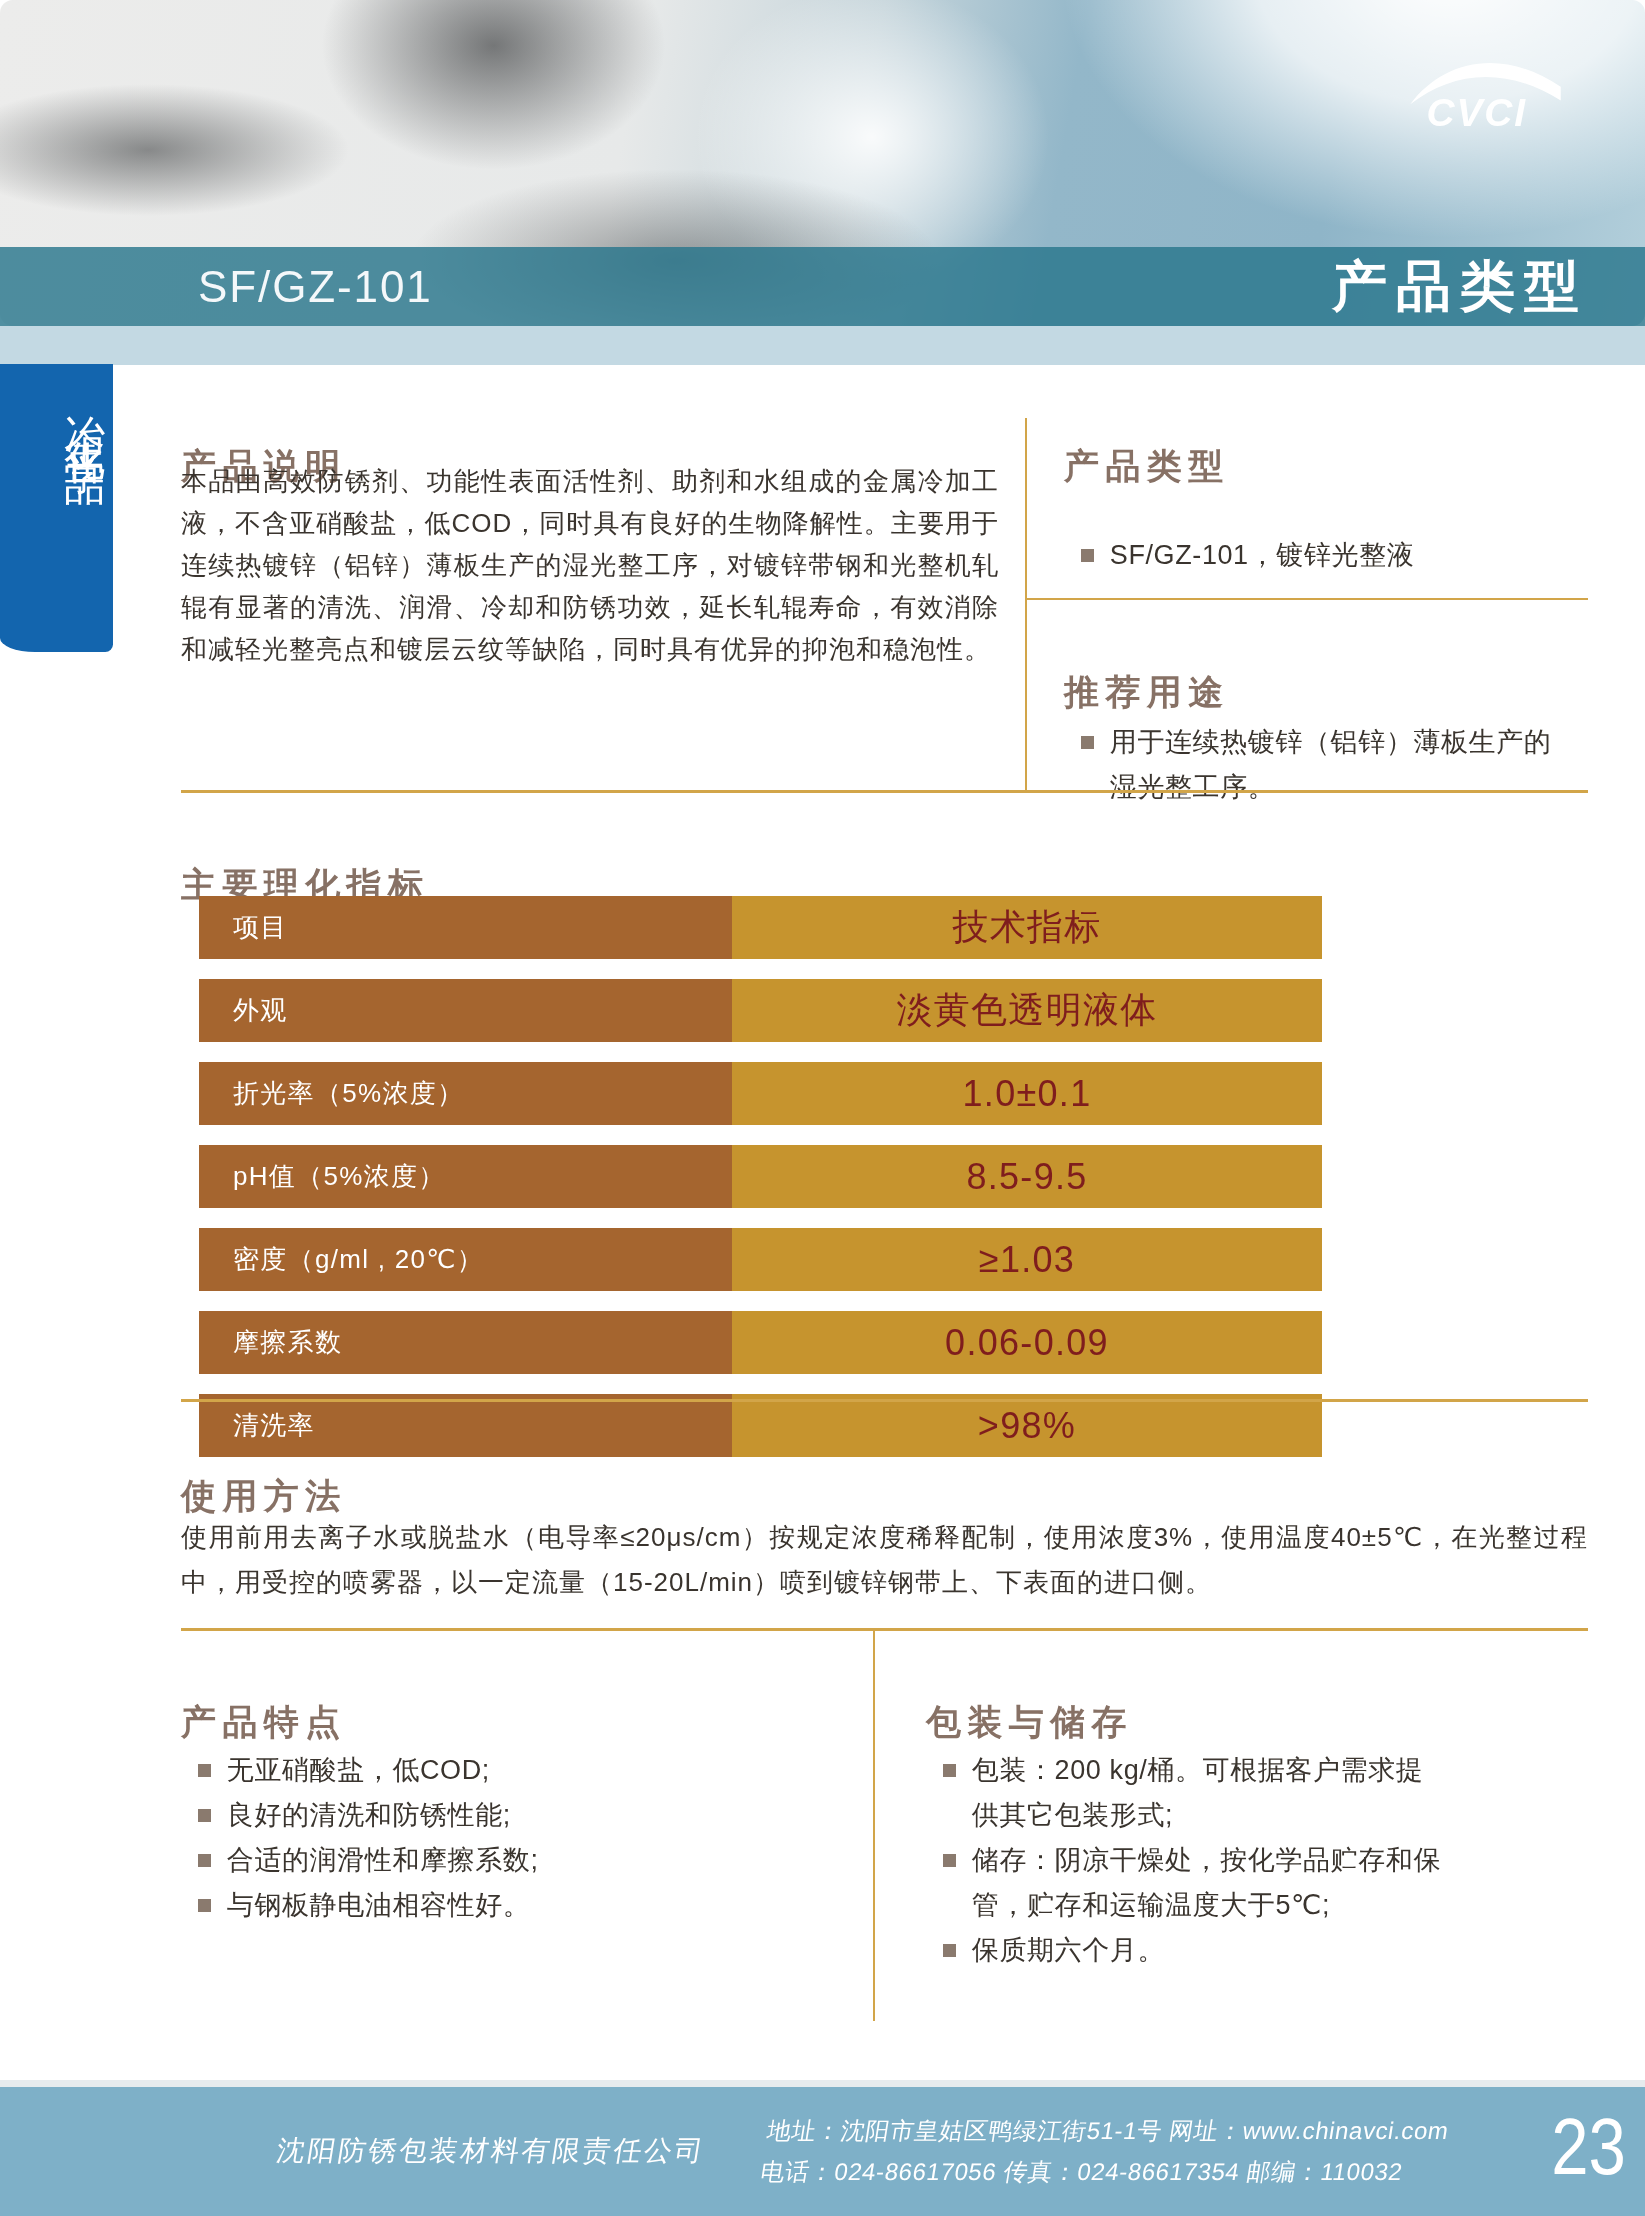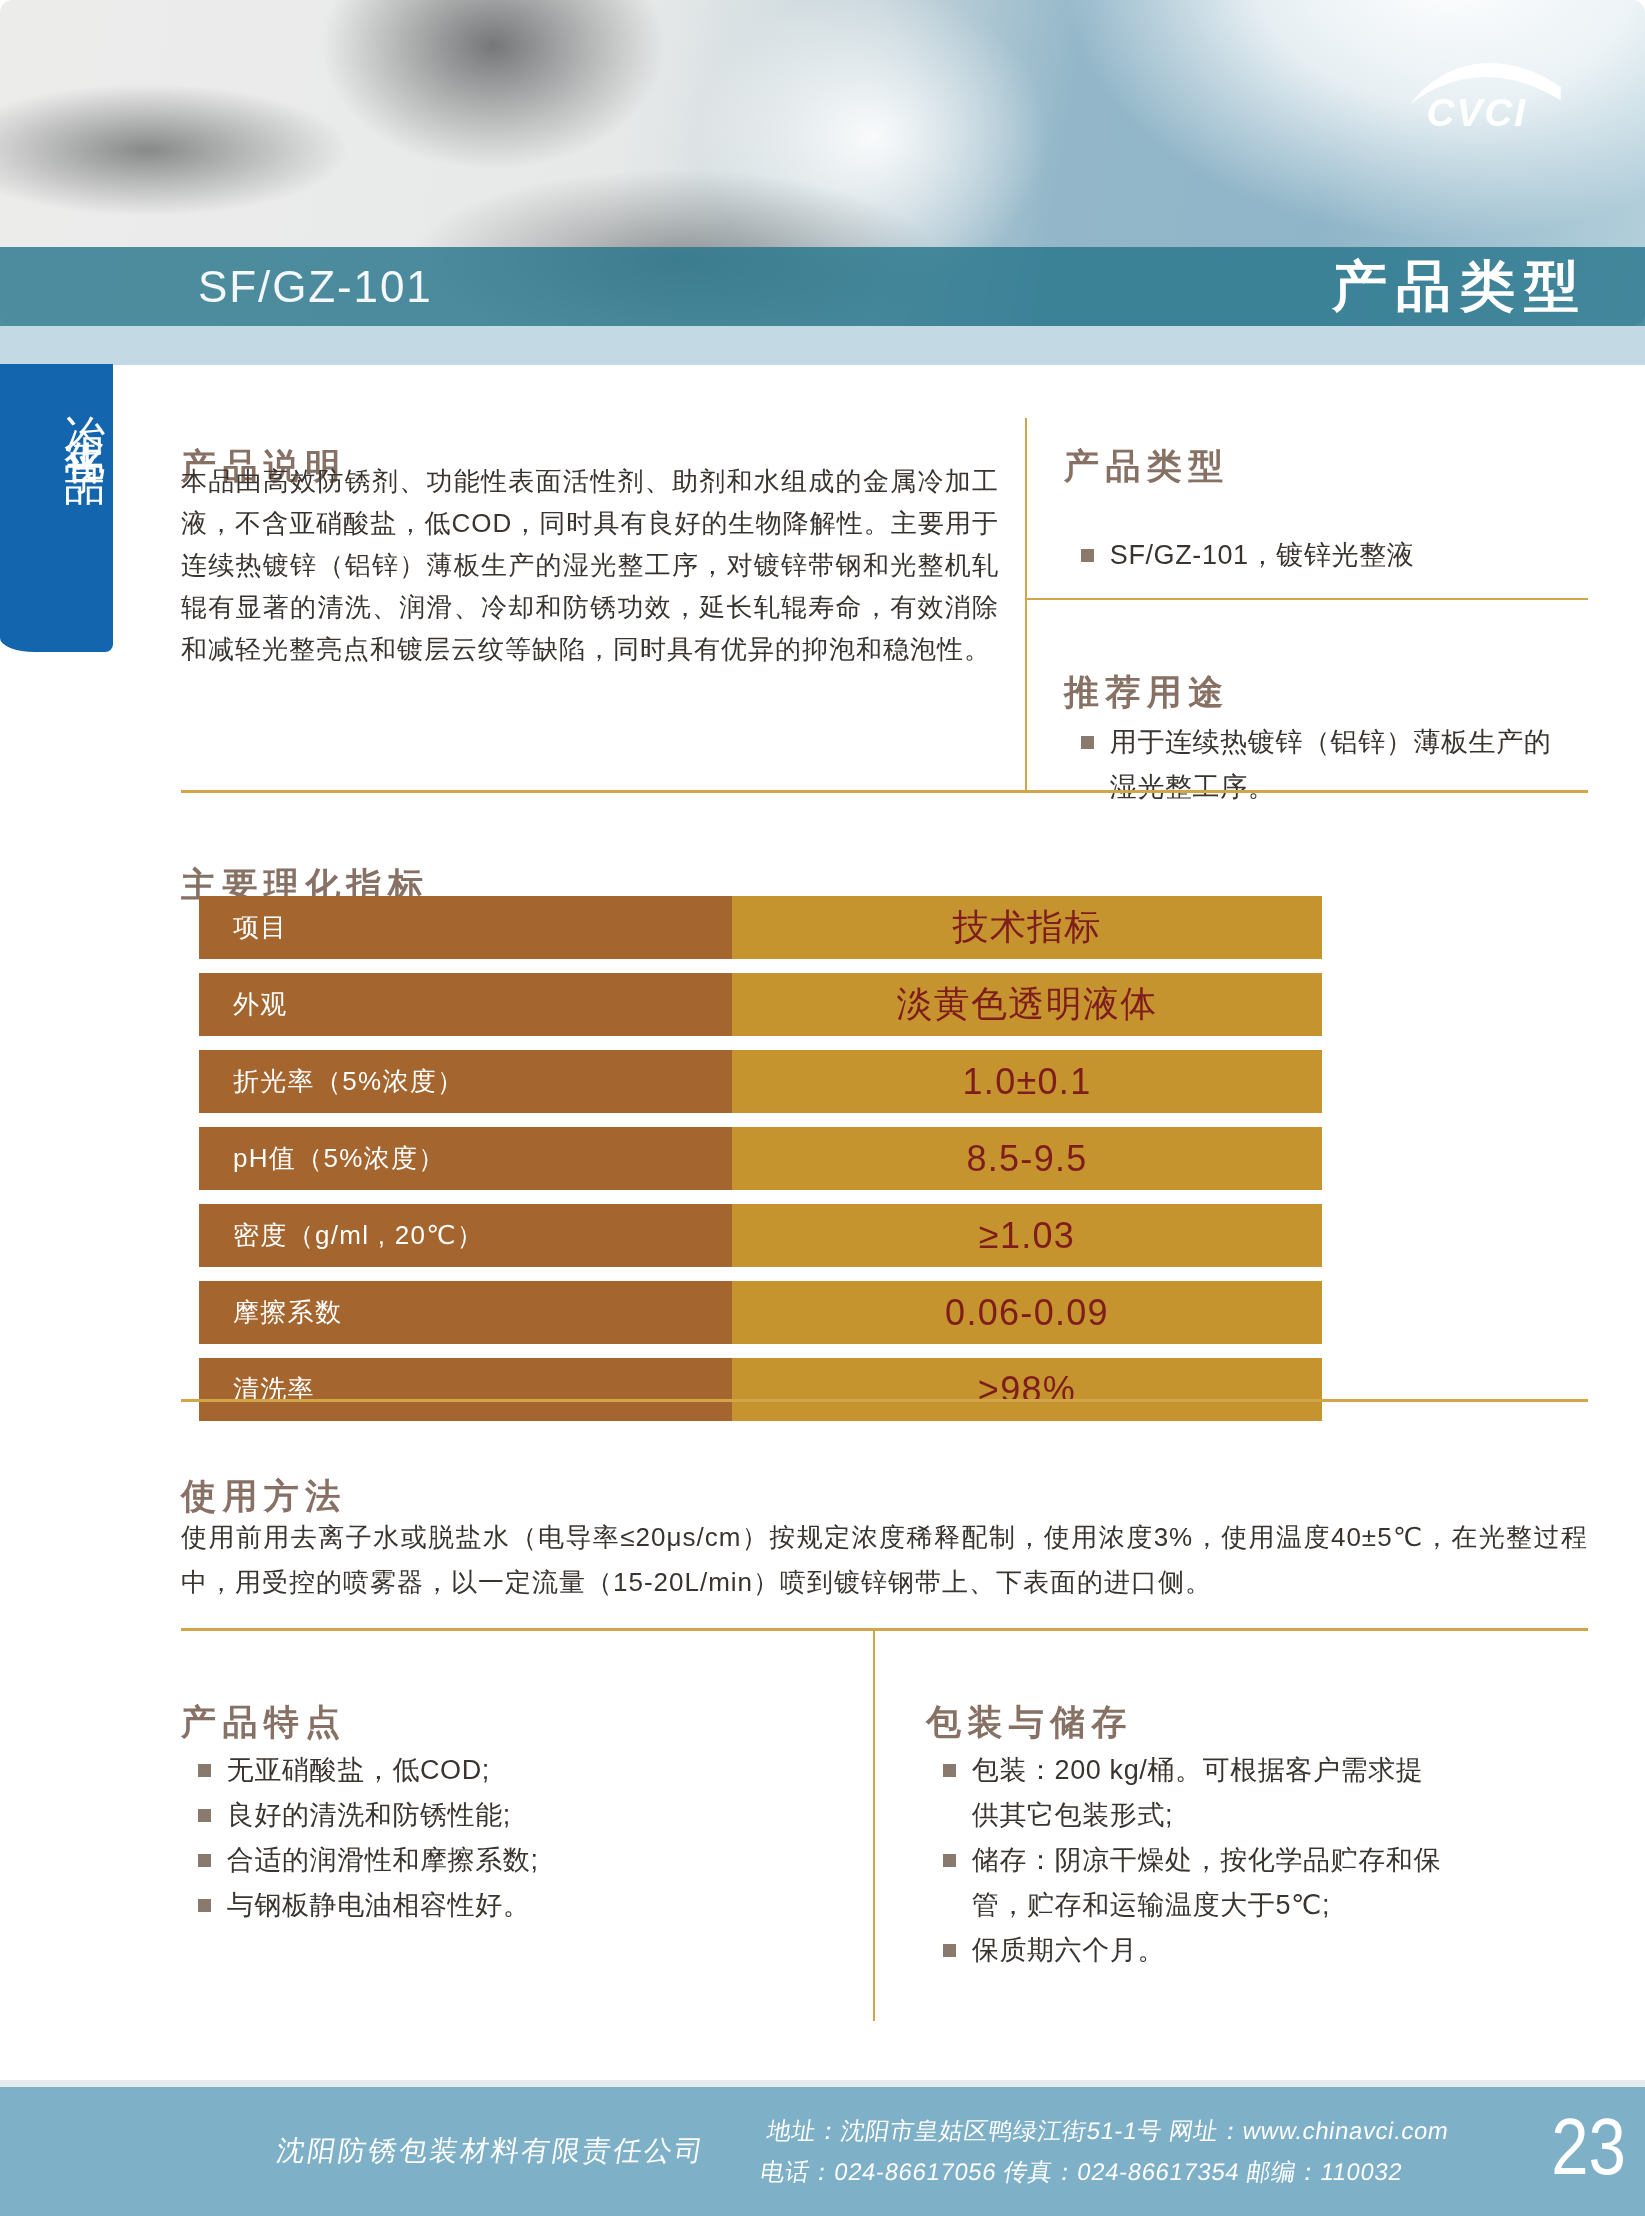--- a/index.html
+++ b/index.html
@@ -59,21 +59,21 @@
   .blist li{display:flex;align-items:flex-start;}
   .sq{flex:none;width:13px;height:13px;background:#8a7a6e;margin:16px 15.5px 0 1.3px;}
   .btext{color:#3a342e;font-size:27px;line-height:45px;letter-spacing:0.6px;white-space:pre-line;}
   .type-item{left:1064px;top:517px;}
   .usage-item{left:1064px;top:704px;width:535px;}
   .features-list{left:181px;top:1732px;width:658px;}
   .pack-list{left:926px;top:1732px;width:664px;}
 
   
   .spec-table{position:absolute;left:199px;top:896px;width:1123px;}
-  .trow{display:flex;height:63px;margin-bottom:14px;}
+  .trow{display:flex;height:63px;margin-bottom:20px;}
   .tl{width:533px;background:#A5652F;color:#fff;font-size:26px;letter-spacing:1.3px;
       display:flex;align-items:center;padding-left:34px;box-sizing:border-box;}
   .tr{flex:1;background:#C6942E;color:#7f1d1d;font-size:36px;letter-spacing:1.3px;
       display:flex;align-items:center;justify-content:center;}
 
   
   .footer-rule{position:absolute;left:0;top:2080px;width:1645px;height:7.7px;background:#e6ebee;}
   .footer{position:absolute;left:0;top:2087px;width:1645px;height:129px;background:#7EB0C8;color:#ffffff;}
   .oblique{transform:skewX(-9deg);}
   .company{position:absolute;left:277px;top:45px;font-size:28px;letter-spacing:2.6px;}

